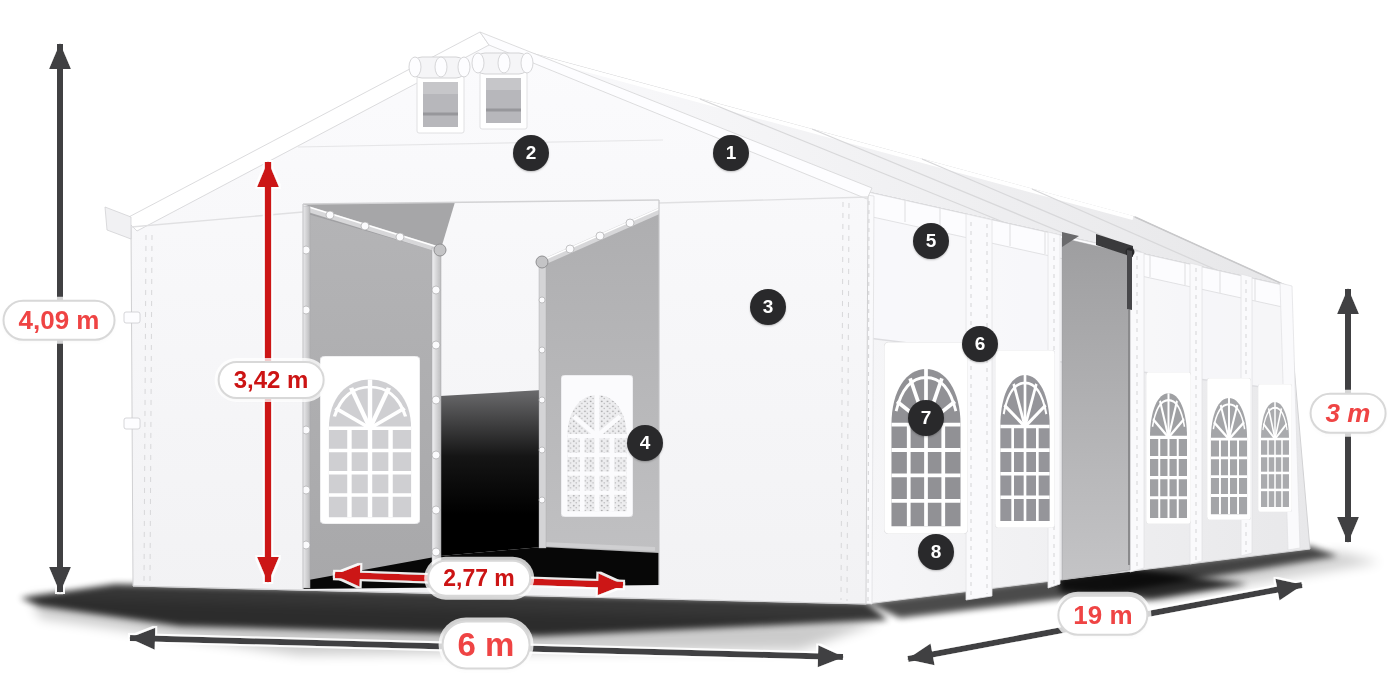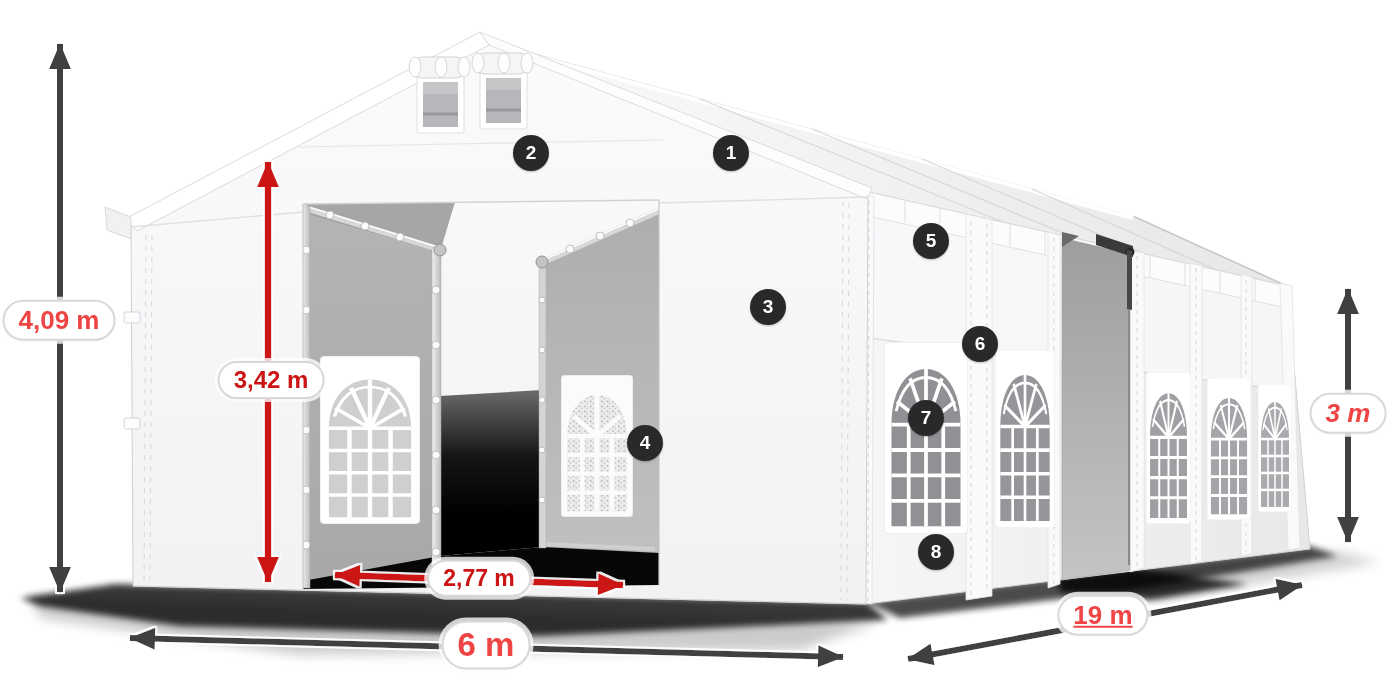--- a/index.html
+++ b/index.html
@@ -295,21 +295,21 @@
     <path d="M130,638 L843,657" stroke="#414143" stroke-width="6" fill="none" marker-start="url(#mD)" marker-end="url(#mD)"></path>
     <path d="M908,659 L1302,585" stroke="#414143" stroke-width="6" fill="none" marker-start="url(#mD)" marker-end="url(#mD)"></path>
     <path d="M1348,289 L1348,542" stroke="#414143" stroke-width="6" fill="none" marker-start="url(#mD)" marker-end="url(#mD)"></path>
   </g>
 </svg>
 
 <div class="pill" style="left:59px;top:320px;font-size:26px;">4,09 m</div>
 <div class="pill red" style="left:271px;top:364px;font-size:24px;margin-top:16px;">3,42 m</div>
 <div class="pill red" style="left:479px;top:578px;font-size:23px;text-align:center;">2,77 m</div>
 <div class="pill" style="left:486px;top:645px;font-size:33px;">6 m</div>
-<div class="pill" style="left:1103px;top:615px;font-size:26px;text-decoration:underline;">19 m</div>
+<div class="pill" style="left:1103px;top:615px;font-size:26px;">19 m</div>
 <div class="pill" style="left:1348px;top:413px;font-size:26px;font-style:italic;">3 m</div>
 
 <div class="badge" style="left:731px;top:153px;">1</div>
 <div class="badge" style="left:531px;top:153px;">2</div>
 <div class="badge" style="left:768px;top:307px;">3</div>
 <div class="badge" style="left:645px;top:443px;">4</div>
 <div class="badge" style="left:931px;top:241px;">5</div>
 <div class="badge" style="left:980px;top:344px;">6</div>
 <div class="badge" style="left:926px;top:418px;">7</div>
 <div class="badge" style="left:936px;top:552px;">8</div>

